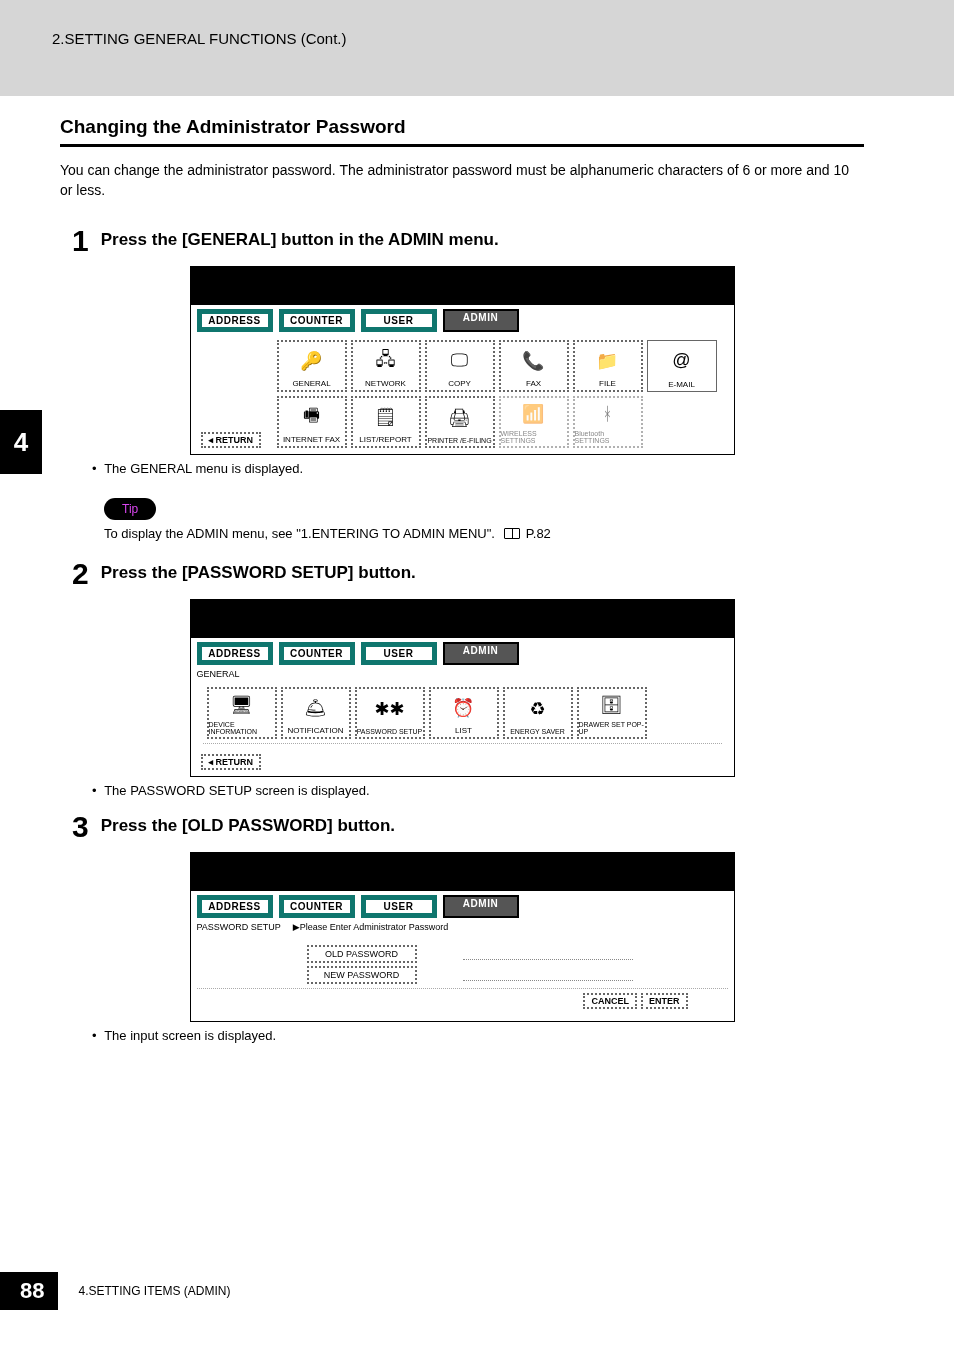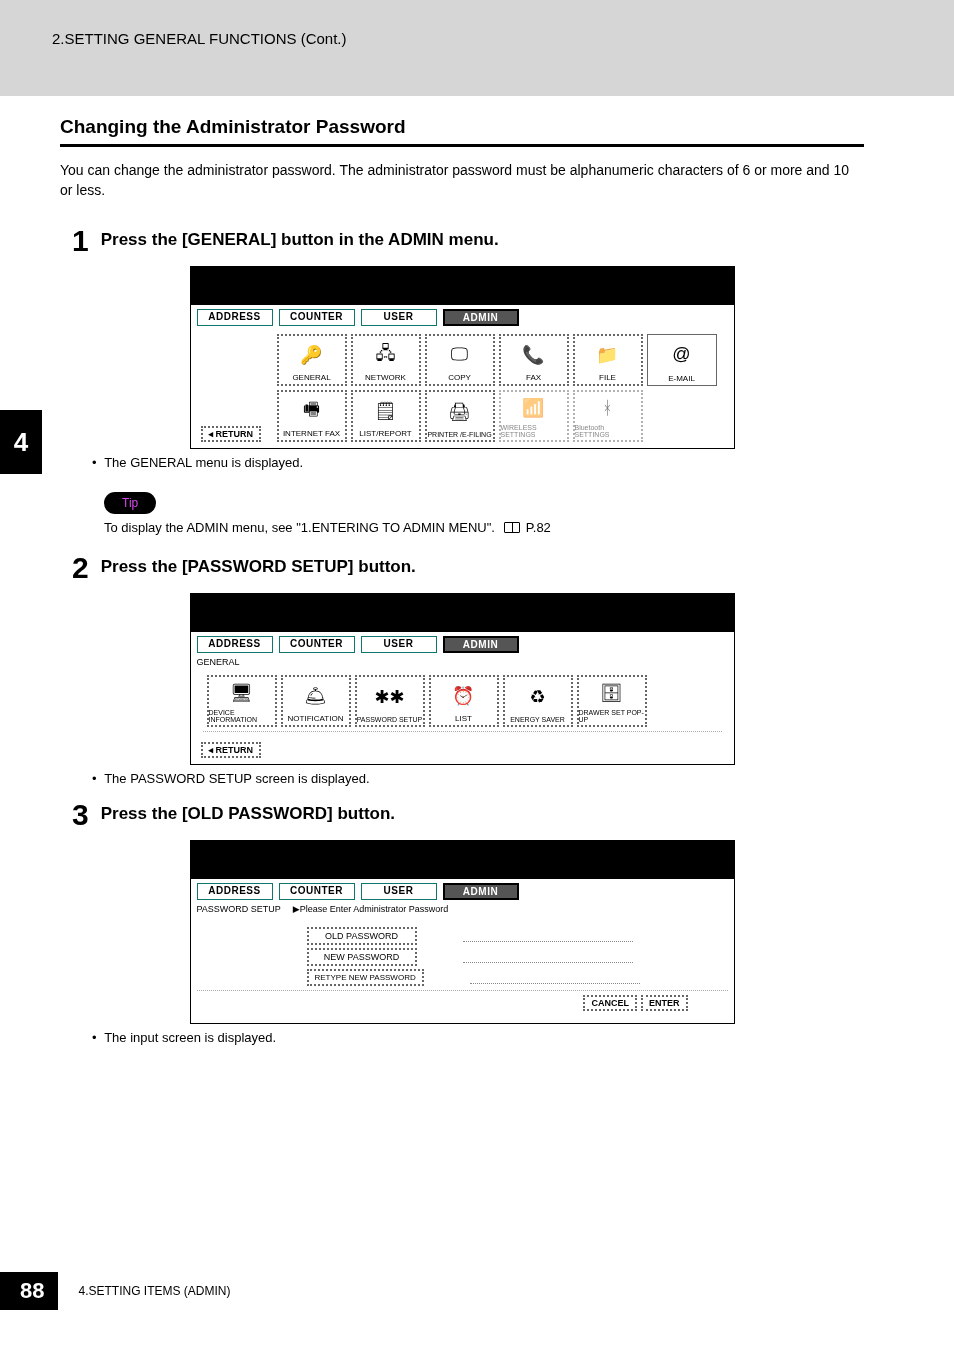--- a/index.html
+++ b/index.html
@@ -65,21 +65,21 @@
   .ss-top {
     background: #000;
     height: 38px;
   }
   .ss-tabs {
     display: flex;
     padding: 4px 6px 2px 6px;
     gap: 6px;
   }
   .ss-tab {
-    border: 1px solid #0f766e;
+    border: 5px solid #0f766e;
     padding: 1px 6px;
     font-size: 10px;
     font-weight: bold;
     letter-spacing: 0.5px;
     background: #fff;
     min-width: 76px;
     text-align: center;
   }
   .ss-tab.active {
     background: #555;
@@ -413,24 +413,20 @@
     </div>
     <div class="ss-body">
       <div class="ss-row">
         <div class="ss-btn">OLD PASSWORD</div>
         <div class="ss-underline"></div>
       </div>
       <div class="ss-row">
         <div class="ss-btn">NEW PASSWORD</div>
         <div class="ss-underline"></div>
       </div>
-      <div class="ss-row">
-        <div class="ss-btn" style="font-size:8px;">RETYPE NEW PASSWORD</div>
-        <div class="ss-underline"></div>
-      </div>
       <div class="ss-footer">
         <div class="ss-fbtn">CANCEL</div>
         <div class="ss-fbtn">ENTER</div>
       </div>
     </div>
   </div>
 
   <p class="bullet-note">The input screen is displayed.</p>
 
 </div>

